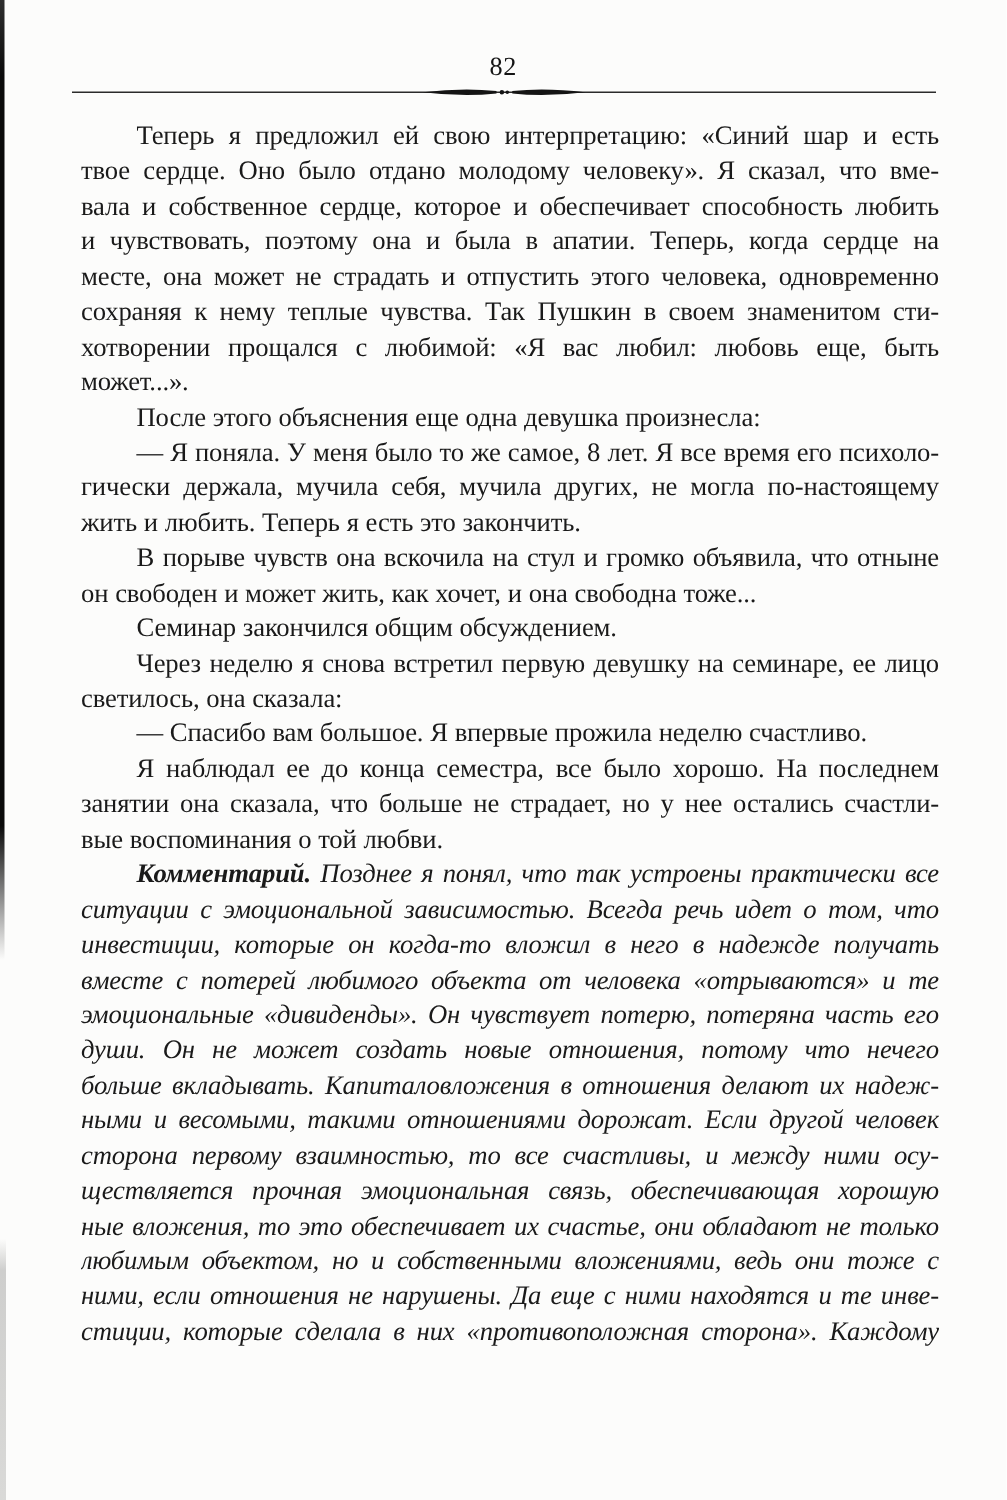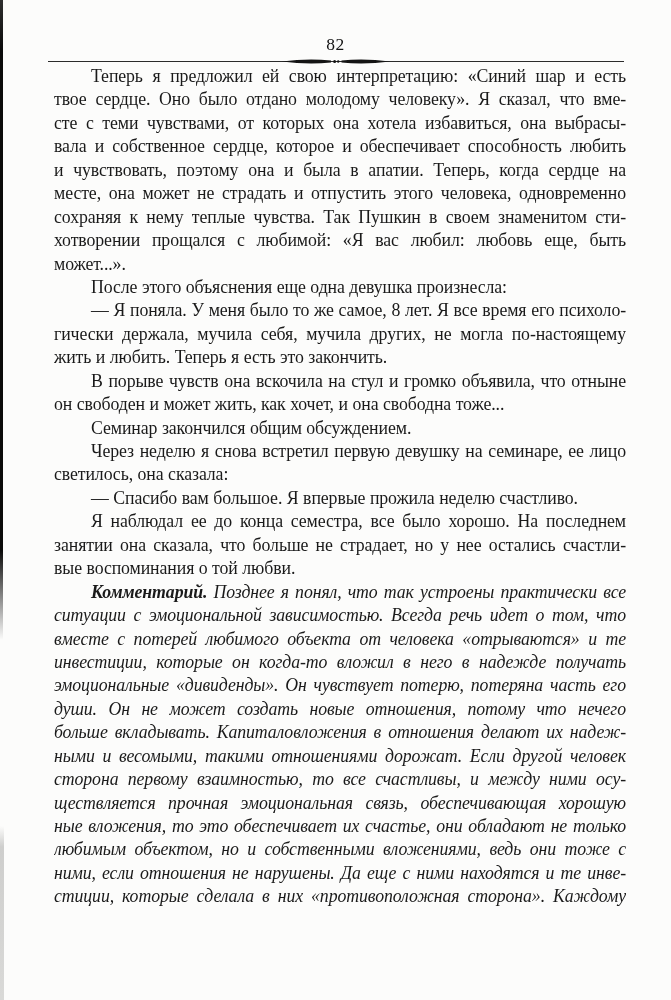--- a/index.html
+++ b/index.html
@@ -40,21 +40,21 @@
     color: #141414;
   }
   .header-rule {
     position: absolute;
     left: 46px; top: 56px;
     width: 580px; height: 12px;
     display: block;
   }
   .text-block {
     position: absolute;
-    left: 54px; top: 65px;
+    left: 54px; top: 79px;
     width: 572px;
   }
   .paragraph { margin: 0; }
   .line {
     font-size: 17.8px;
     line-height: 23.45px;
     height: 23.45px;
     overflow: hidden;
     text-align: justify;
     text-align-last: justify;
@@ -88,21 +88,20 @@
     <path d="M 236 5.5 Q 262 2.2 285 4.6 L 285 6.4 Q 262 8.8 236 5.5 Z" fill="#141414"></path>
     <circle cx="288.6" cy="5.5" r="1.5" fill="#141414"></circle>
     <circle cx="292.2" cy="5.5" r="1.2" fill="#141414"></circle>
     <path d="M 344 5.5 Q 318 2.2 295.5 4.6 L 295.5 6.4 Q 318 8.8 344 5.5 Z" fill="#141414"></path>
   </svg>
 
   <main class="text-block">
       <div class="paragraph normal">
         <div class="line indent">Теперь я предложил ей свою интерпретацию: «Синий шар и есть</div>
         <div class="line">твое сердце. Оно было отдано молодому человеку». Я сказал, что вме-</div>
-        <div class="line">сте с теми чувствами, от которых она хотела избавиться, она выбрасы-</div>
         <div class="line">вала и собственное сердце, которое и обеспечивает способность любить</div>
         <div class="line">и чувствовать, поэтому она и была в апатии. Теперь, когда сердце на</div>
         <div class="line">месте, она может не страдать и отпустить этого человека, одновременно</div>
         <div class="line">сохраняя к нему теплые чувства. Так Пушкин в своем знаменитом сти-</div>
         <div class="line">хотворении прощался с любимой: «Я вас любил: любовь еще, быть</div>
         <div class="line lastline">может...».</div>
       </div>
       <div class="paragraph normal">
         <div class="line indent lastline">После этого объяснения еще одна девушка произнесла:</div>
       </div>
@@ -126,22 +125,22 @@
         <div class="line indent lastline">— Спасибо вам большое. Я впервые прожила неделю счастливо.</div>
       </div>
       <div class="paragraph normal">
         <div class="line indent">Я наблюдал ее до конца семестра, все было хорошо. На последнем</div>
         <div class="line">занятии она сказала, что больше не страдает, но у нее остались счастли-</div>
         <div class="line lastline">вые воспоминания о той любви.</div>
       </div>
       <div class="paragraph italic">
         <div class="line indent"><b class="lead">Комментарий.</b> Позднее я понял, что так устроены практически все</div>
         <div class="line">ситуации с эмоциональной зависимостью. Всегда речь идет о том, что</div>
+        <div class="line">инвестиции, которые он когда-то вложил в него в надежде получать</div>
         <div class="line">вместе с потерей любимого объекта от человека «отрываются» и те</div>
-        <div class="line">инвестиции, которые он когда-то вложил в него в надежде получать</div>
         <div class="line">эмоциональные «дивиденды». Он чувствует потерю, потеряна часть его</div>
         <div class="line">души. Он не может создать новые отношения, потому что нечего</div>
         <div class="line">больше вкладывать. Капиталовложения в отношения делают их надеж-</div>
         <div class="line">ными и весомыми, такими отношениями дорожат. Если другой человек</div>
         <div class="line">сторона первому взаимностью, то все счастливы, и между ними осу-</div>
         <div class="line">ществляется прочная эмоциональная связь, обеспечивающая хорошую</div>
         <div class="line">ные вложения, то это обеспечивает их счастье, они обладают не только</div>
         <div class="line">любимым объектом, но и собственными вложениями, ведь они тоже с</div>
         <div class="line">ними, если отношения не нарушены. Да еще с ними находятся и те инве-</div>
         <div class="line">стиции, которые сделала в них «противоположная сторона». Каждому</div>

